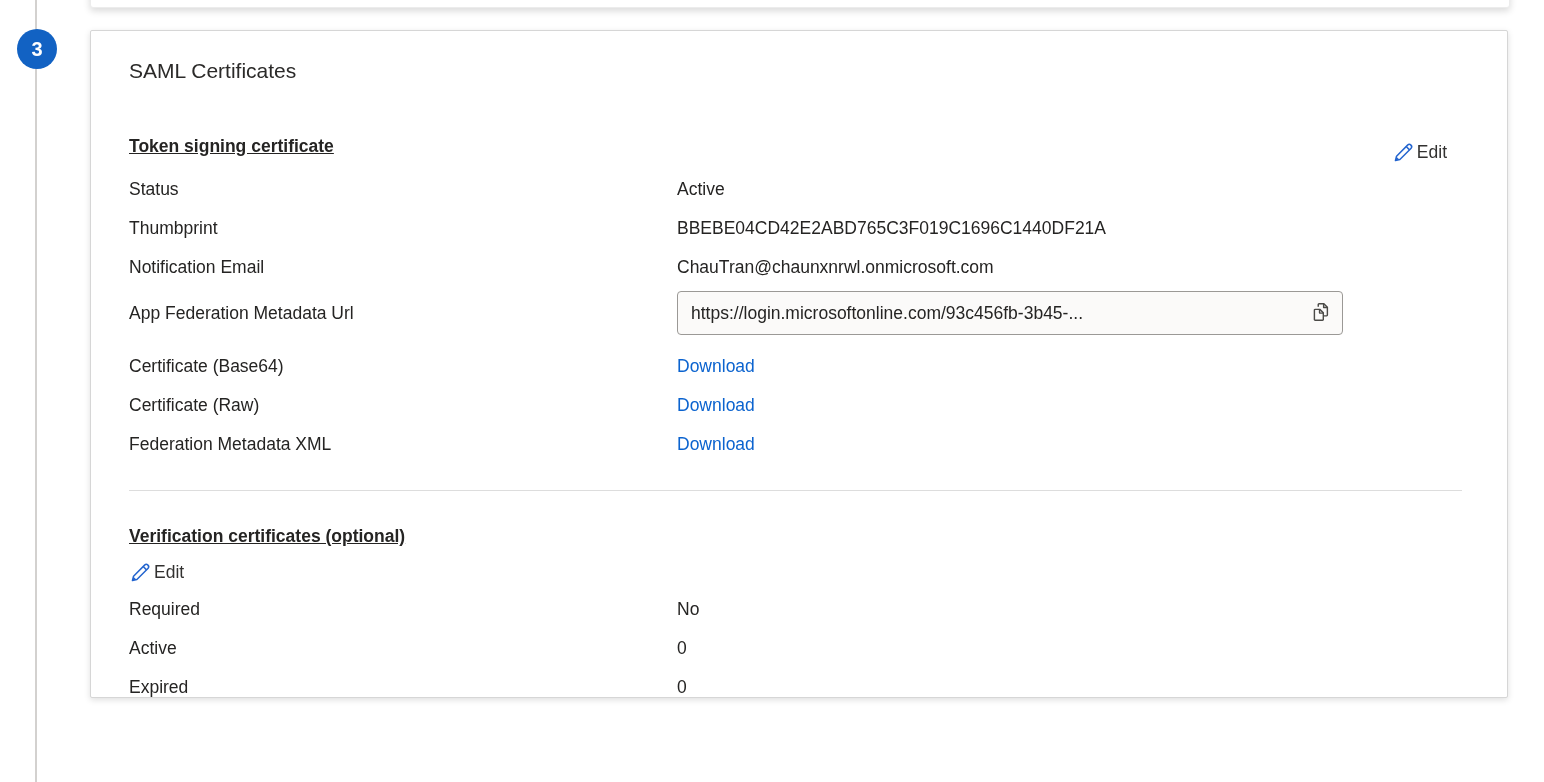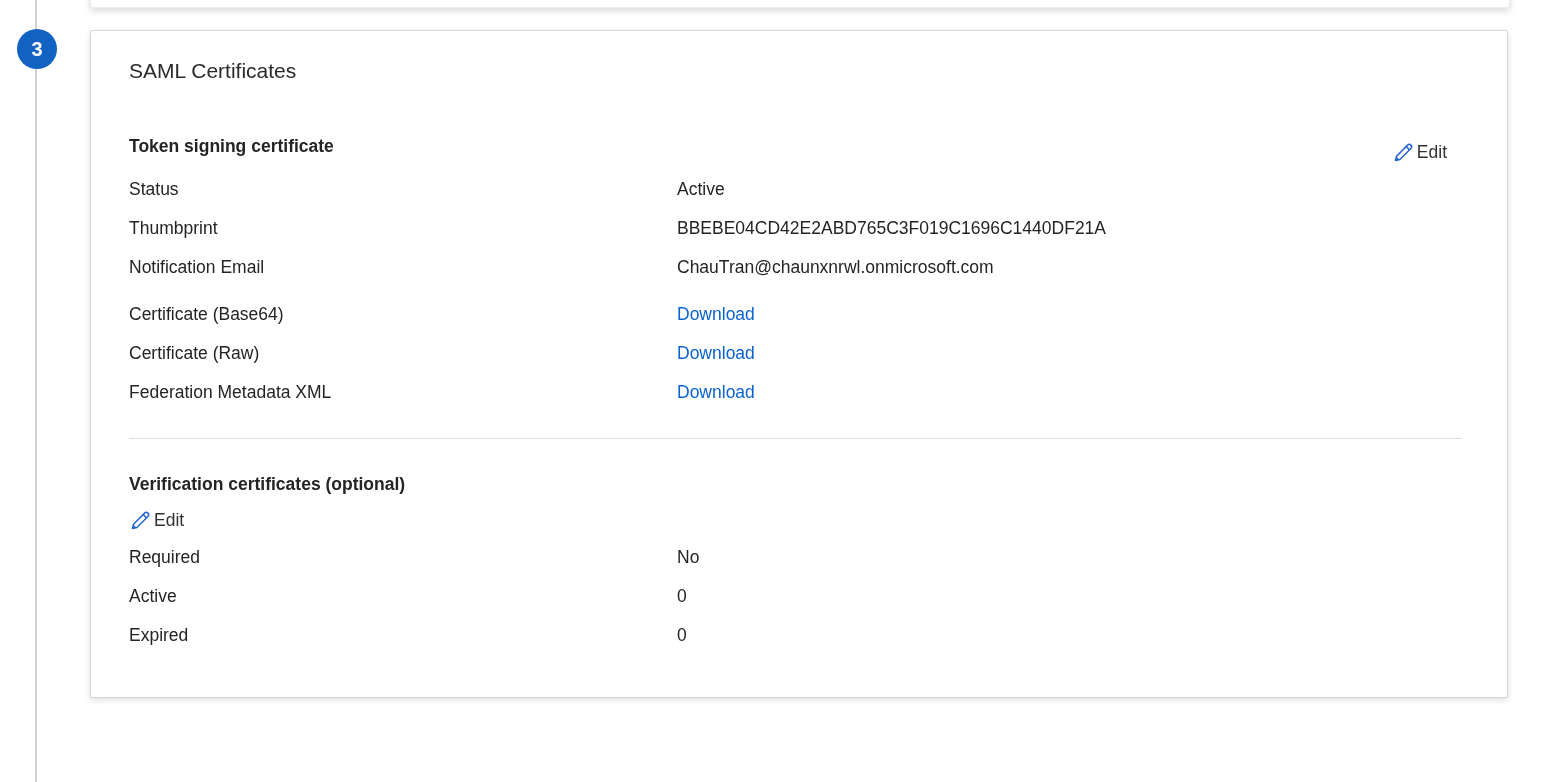--- a/index.html
+++ b/index.html
@@ -77,20 +77,21 @@
     align-items: flex-start;
   }
   .section-header.first { margin-top: 46px; }
   .section-header.second { margin-top: 30px; flex-direction: column; }
   .section-heading {
     margin: 0;
     font-size: 17.5px;
     font-weight: 700;
     line-height: 30px;
     color: #252423;
+    text-decoration: underline;
   }
   .edit-btn {
     display: flex;
     align-items: center;
     gap: 2px;
     margin-top: 10px;
     font-size: 17.5px;
     color: #323130;
     cursor: pointer;
     user-select: none;
@@ -192,20 +193,38 @@
       </div>
       <div class="row">
         <span class="row-label">Thumbprint</span>
         <span class="row-value">BBEBE04CD42E2ABD765C3F019C1696C1440DF21A</span>
       </div>
       <div class="row">
         <span class="row-label">Notification Email</span>
         <span class="row-value">ChauTran@chaunxnrwl.onmicrosoft.com</span>
       </div>
 
+      <div class="row url-row">
+        <span class="row-label">App Federation Metadata Url</span>
+        <div class="url-box">
+          <span class="url-text">https://login.microsoftonline.com/93c456fb-3b45-...</span>
+          <button class="copy-btn">
+            <span>
+              <svg width="22" height="22" viewBox="0 0 20 20" aria-hidden="true">
+                <g fill="none" stroke="#4b4a47" stroke-width="1.3" stroke-linejoin="round">
+                  <path d="M7.5 5.3V3.2c0-.4.3-.7.7-.7h4.4l3.2 3.2v7.1c0 .4-.3.7-.7.7h-2.4"></path>
+                  <path d="M12.4 2.5v3.4h3.4"></path>
+                  <path d="M4 8.3c0-.4.3-.7.7-.7h4.2l3.2 3.2v6c0 .4-.3.7-.7.7H4.7c-.4 0-.7-.3-.7-.7V8.3z"></path>
+                  <path d="M8.7 7.6V11h3.4"></path>
+                </g>
+              </svg>
+            </span>
+          </button>
+        </div>
+      </div>
 
       <div class="download-rows">
         <div class="row">
           <span class="row-label">Certificate (Base64)</span>
           <a class="row-value download-link">Download</a>
         </div>
         <div class="row">
           <span class="row-label">Certificate (Raw)</span>
           <a class="row-value download-link">Download</a>
         </div>

